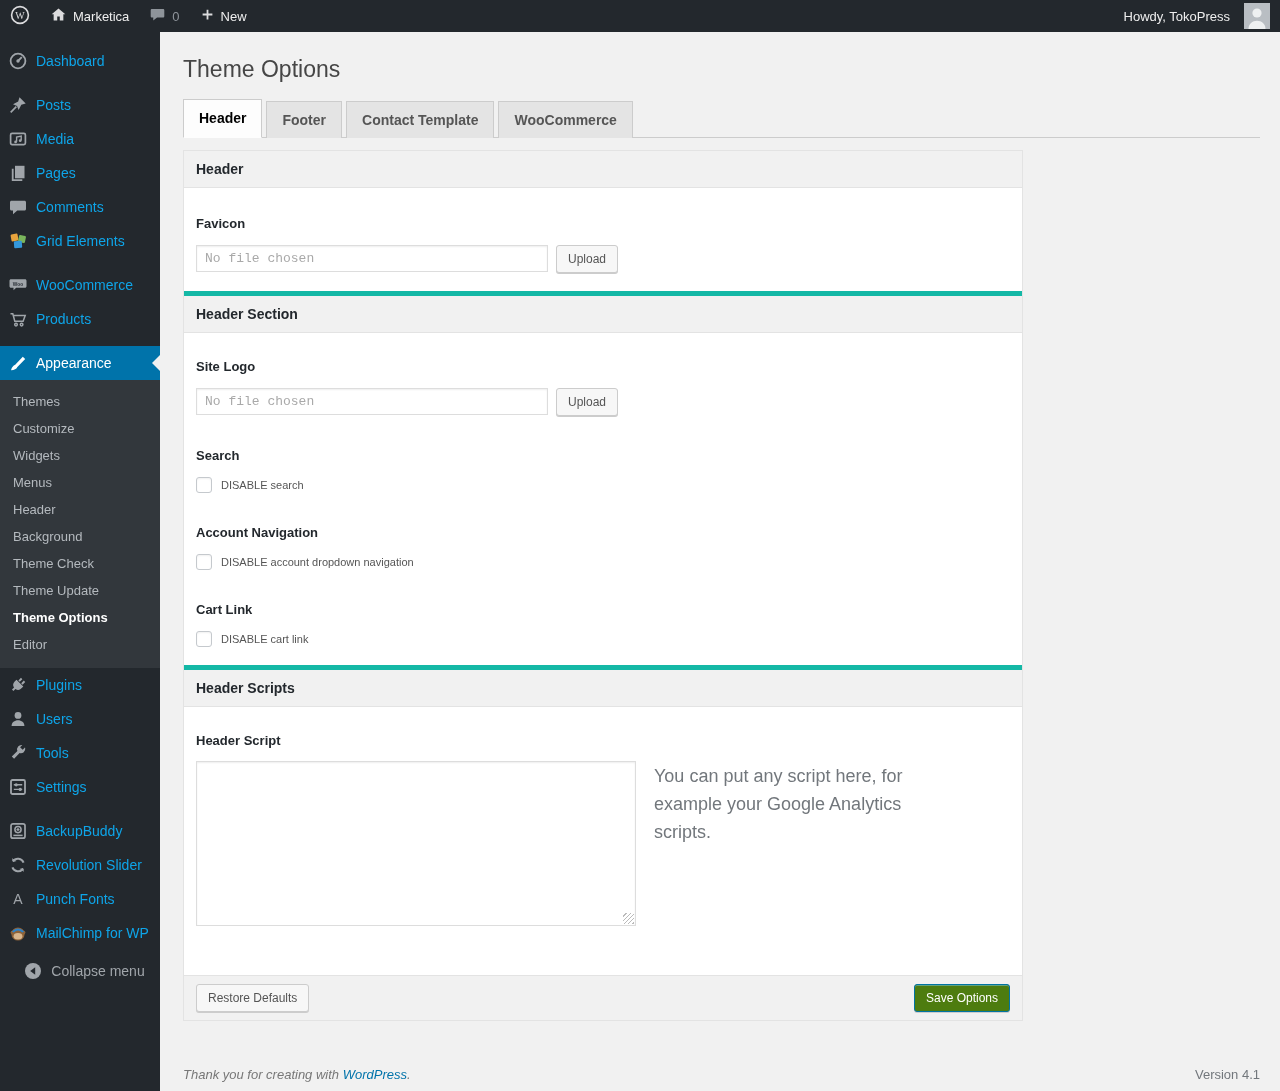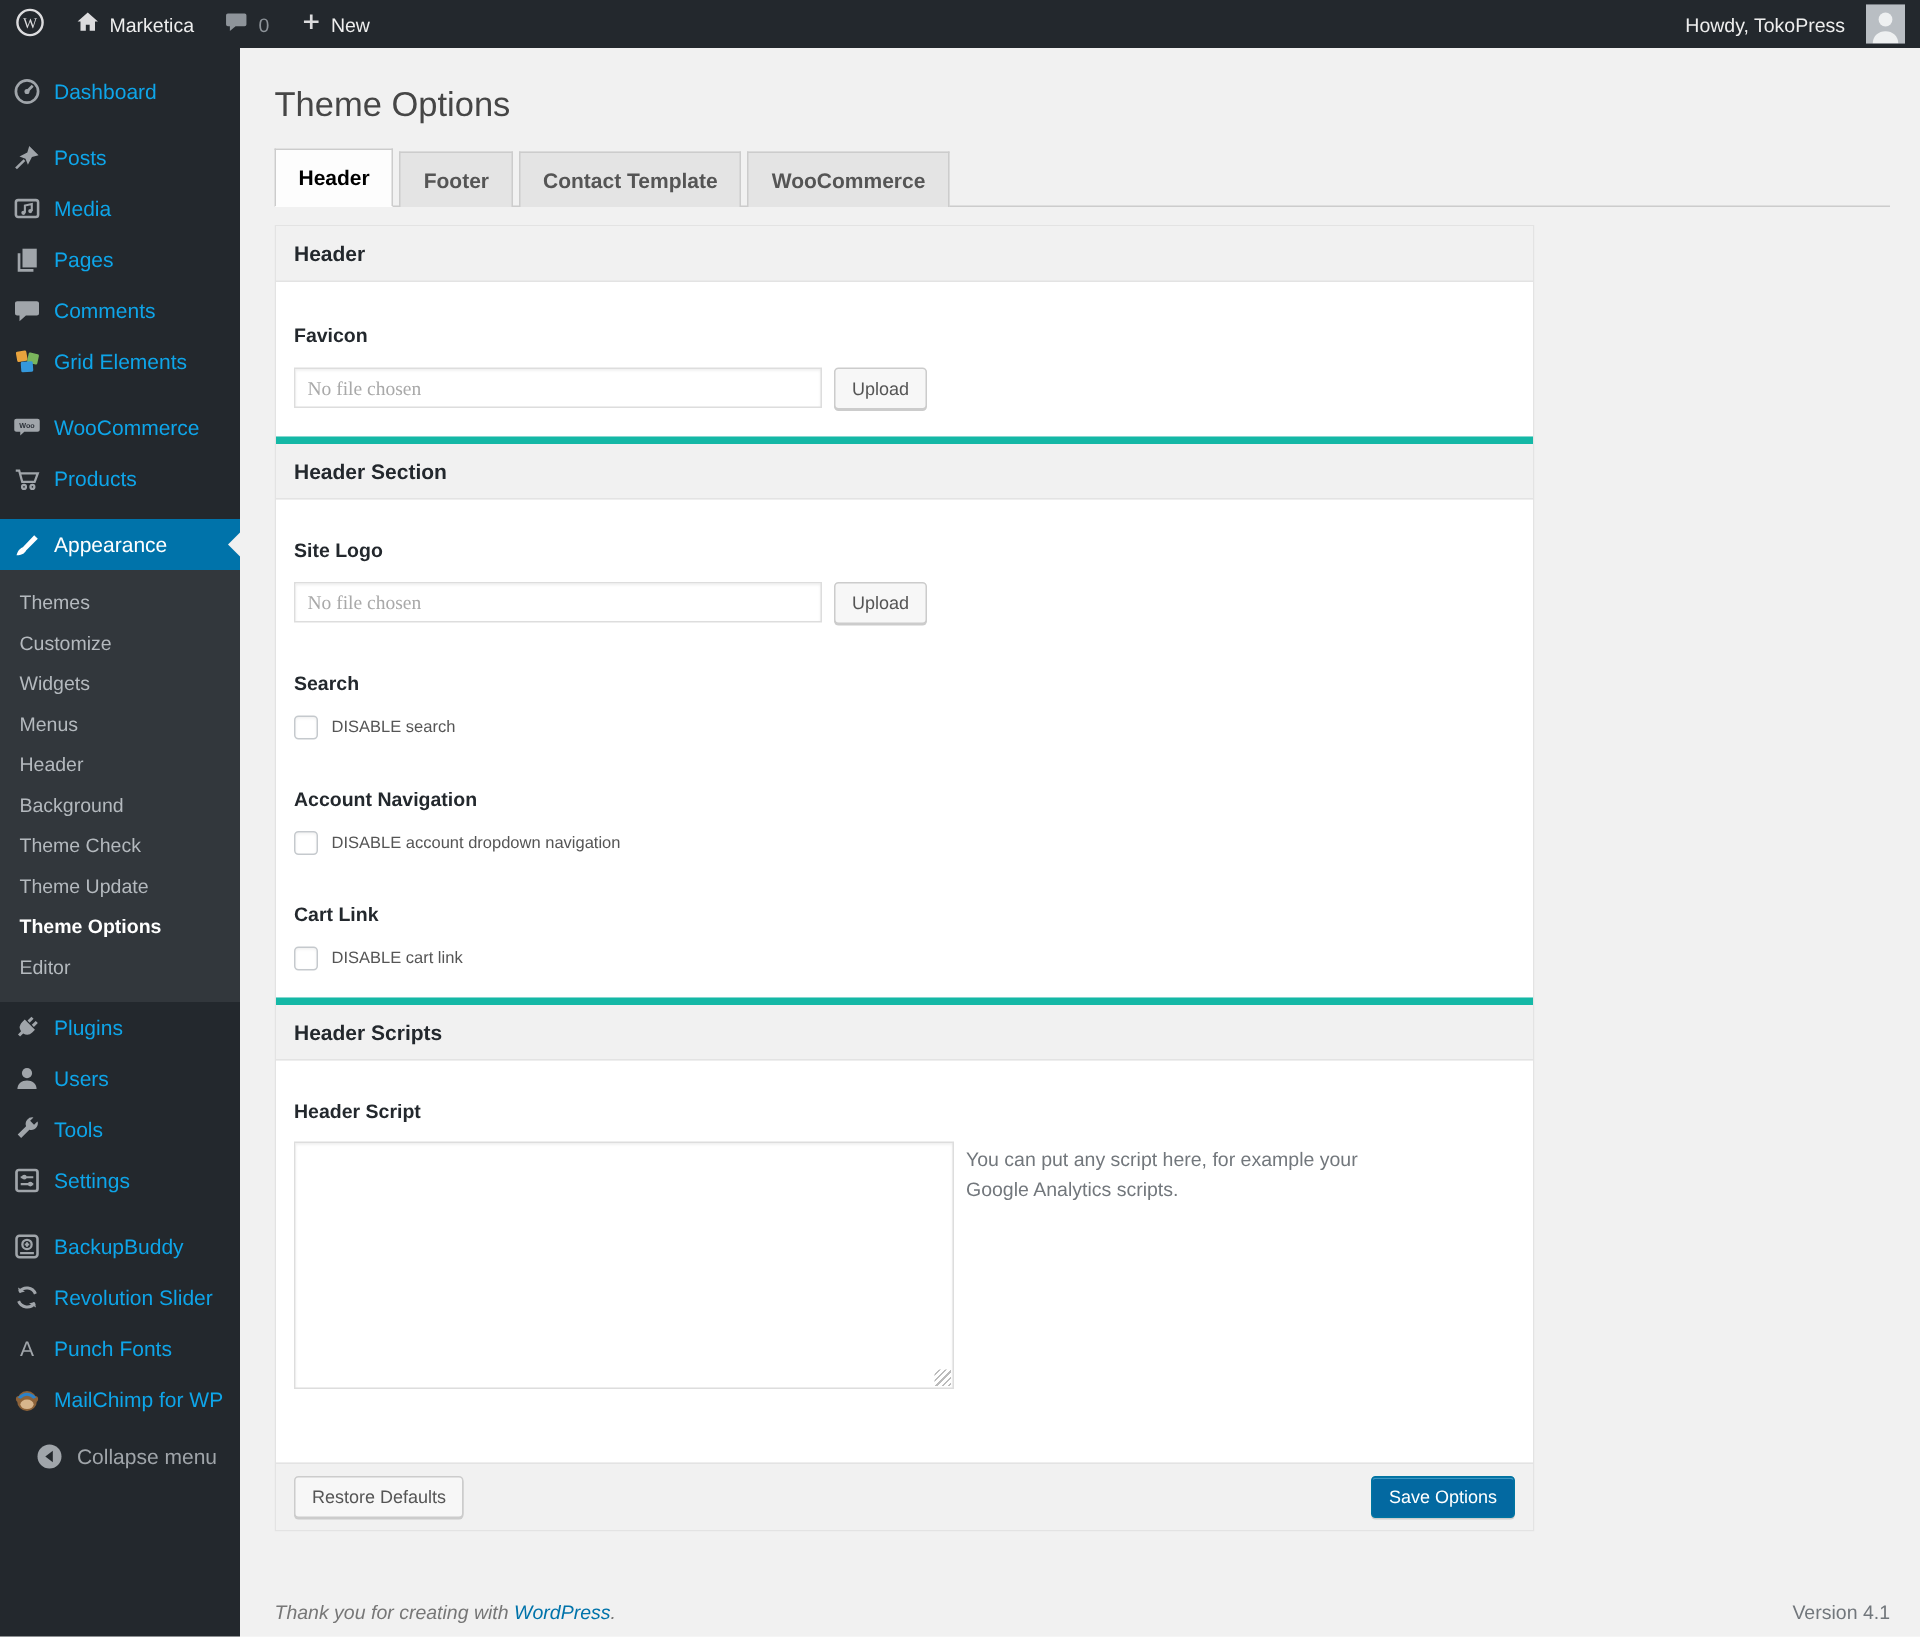--- a/index.html
+++ b/index.html
@@ -70,52 +70,52 @@
   }
   .section-bar.mid { border-top:5px solid #14b8a6; }
   .section-content { padding:10px 12px 18px; }
   .field-label { font-weight:bold; font-size:13px; color:#23282d; margin-top:16px; }
   .field-label.gap { margin-top:32px; }
   .upload-row { margin-top:14px; display:flex; gap:8px; align-items:center; }
   .file-text {
     width:352px; height:27px; border:1px solid #ddd; background:#fff;
     padding:0 8px; font-size:13px; color:#32373c; outline:none;
     box-shadow:inset 0 1px 2px rgba(0,0,0,.07);
-    font-family:Liberation Serif, serif;
+    font-family:Liberation Mono, monospace;
   }
   .file-text::placeholder { color:#a9a9a9; opacity:1; }
   .button {
     display:inline-flex; align-items:center; height:28px; padding:0 11px;
     background:#f7f7f7; border:1px solid #ccc; border-radius:3px;
     color:#555; font-size:12px; cursor:pointer; box-shadow:0 1px 0 #ccc;
     font-family:"Liberation Sans","DejaVu Sans",sans-serif;
   }
   .button-primary {
-    background:#0369a1; border-color:#0074a2; color:#fff;
+    background:#4d7c0f; border-color:#0074a2; color:#fff;
     box-shadow:inset 0 1px 0 rgba(120,200,230,.5), 0 1px 0 rgba(0,0,0,.15);
     margin-left:28px;
   }
   .checkbox-row { margin-top:14px; display:flex; align-items:center; gap:9px; font-size:11px; color:#555; }
   .checkbox {
     width:16px; height:16px; border:1px solid #c5c9cd; border-radius:3px;
     background:#fff; box-shadow:inset 0 1px 2px rgba(0,0,0,.06); cursor:pointer; flex:0 0 16px;
   }
   .script-row { display:flex; margin-top:13px; }
   .ta-wrap { position:relative; }
   .script-area {
     width:440px; height:165px; border:1px solid #ddd; background:#fff;
     resize:none; outline:none; padding:6px 8px; font-size:13px; color:#32373c;
     font-family:"Liberation Sans","DejaVu Sans",sans-serif;
     box-shadow:inset 0 1px 2px rgba(0,0,0,.07); display:block;
   }
   .resize-grip {
     position:absolute; right:2px; bottom:2px; width:11px; height:11px; pointer-events:none;
     background:repeating-linear-gradient(135deg, transparent, transparent 2px, #bbb 2px, #bbb 3px);
   }
-  .help { margin-left:8px; width:306px; font-size:13px; color:#72777c; line-height:1.55; padding-top:2px; }
+  .help { margin-left:18px; width:306px; font-size:18px; color:#72777c; line-height:1.55; padding-top:2px; }
   .script-bottom-pad { height:49px; }
   .panel-footer {
     display:flex; justify-content:space-between; align-items:center;
     background:#f1f1f1; border-top:1px solid #e3e3e3; padding:8px 12px;
   }
   
   .page-footer {
     margin-top:46px; display:flex; justify-content:space-between;
     font-size:13px; color:#777;
   }

